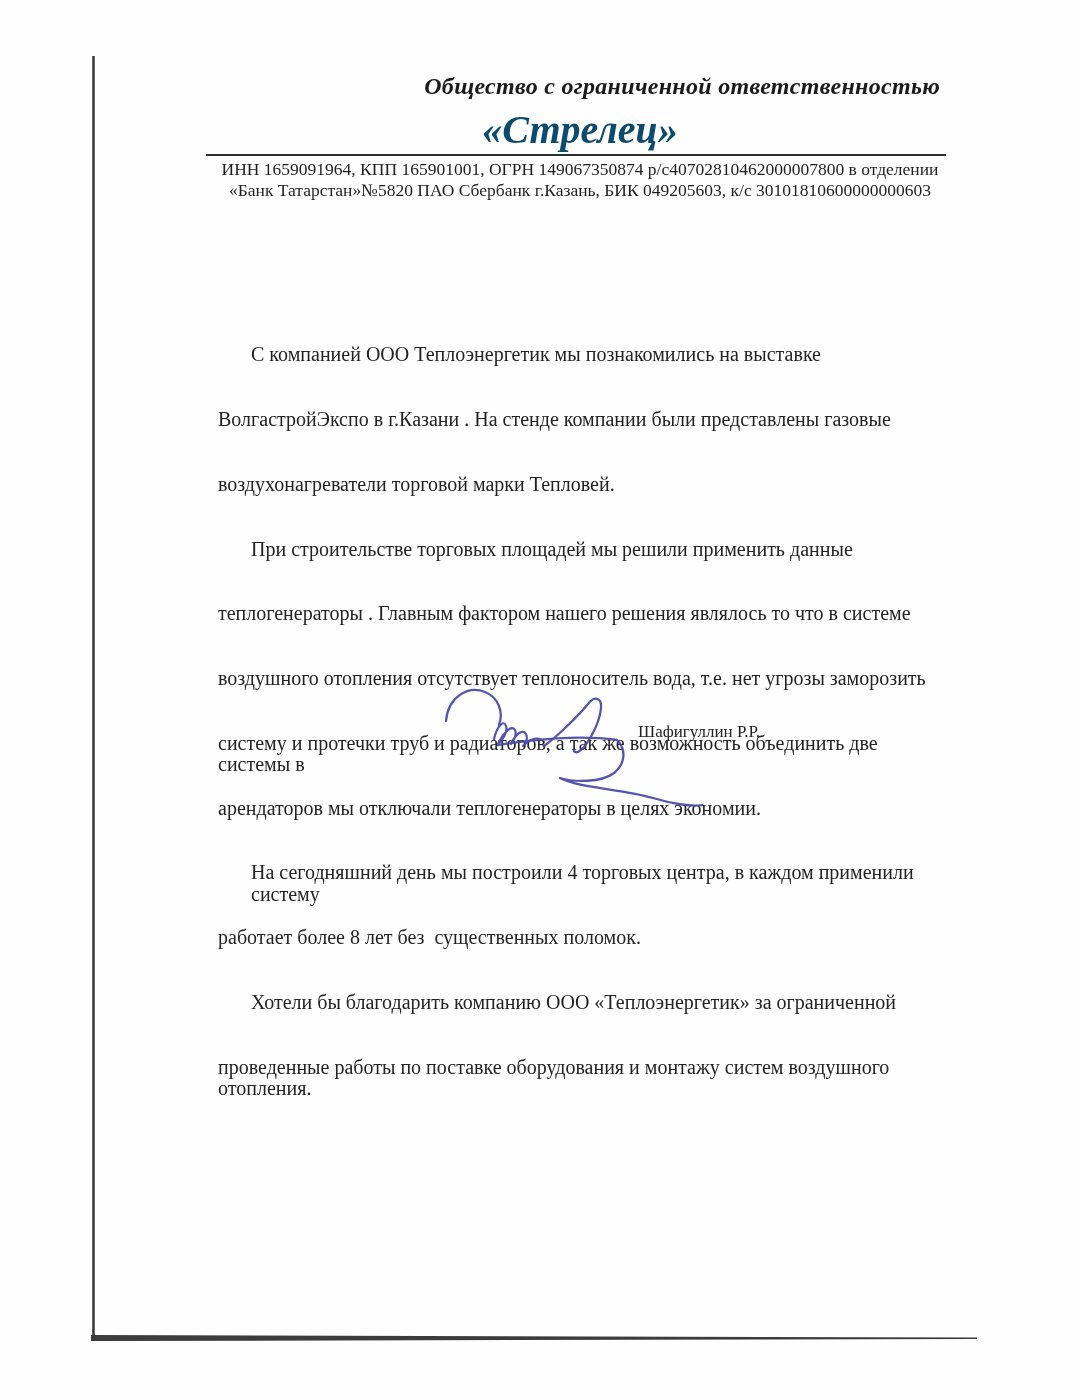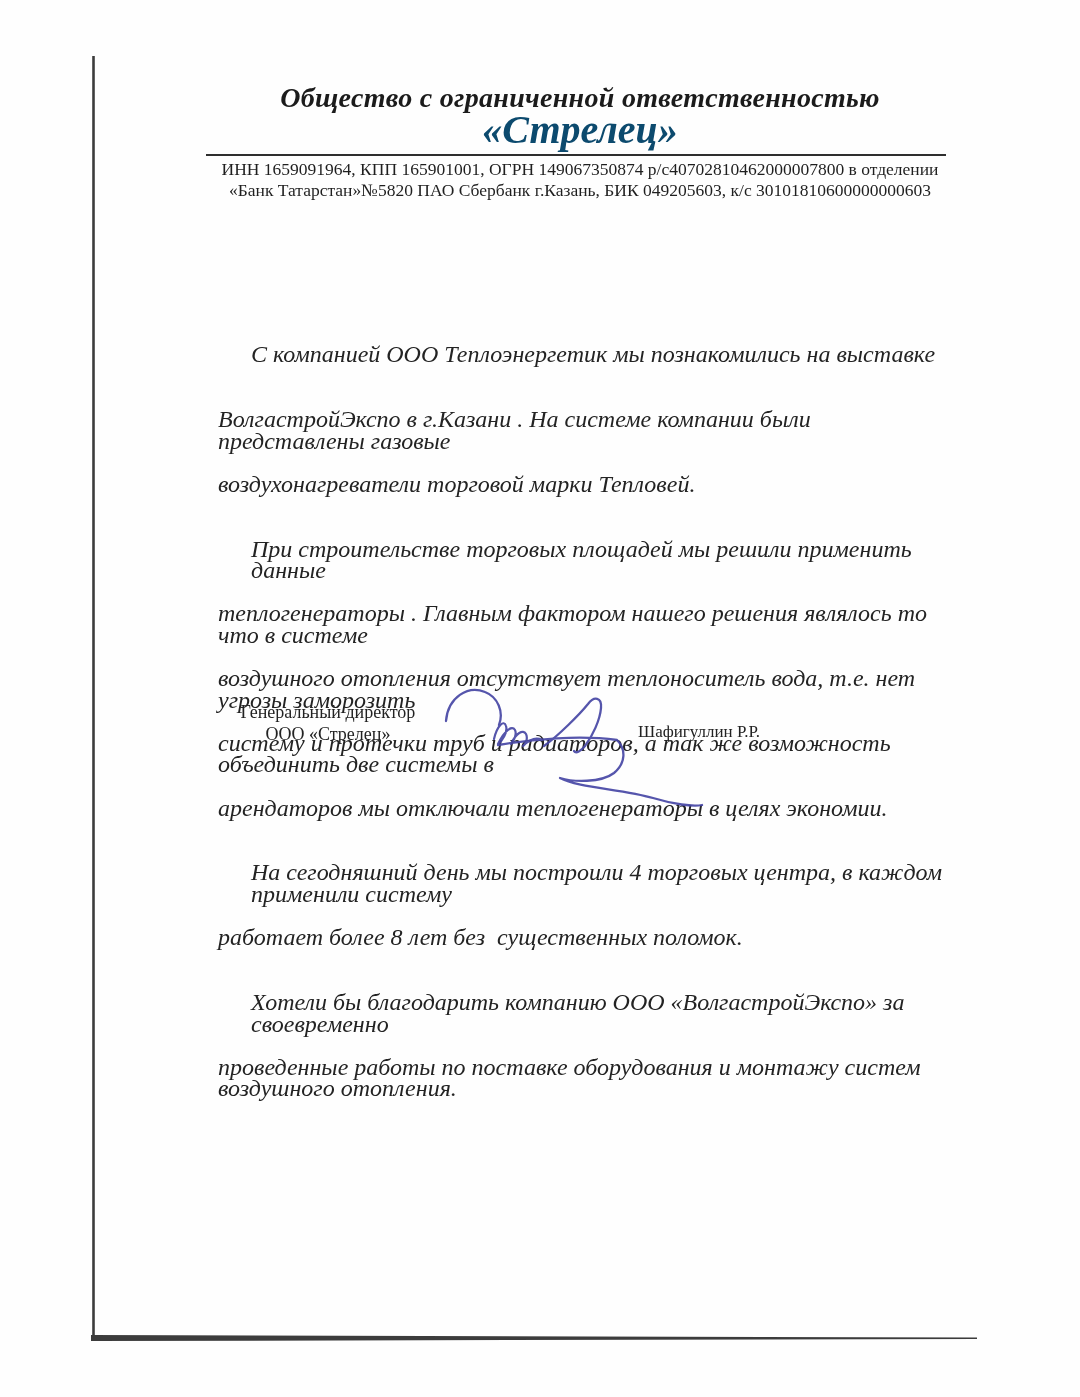--- a/index.html
+++ b/index.html
@@ -14,23 +14,23 @@
     background:#fefefe;
     overflow:hidden;
   }
   
   .scan-edges{
     position:absolute;left:0;top:0;width:1080px;height:1397px;
     pointer-events:none;
   }
   
   .org-type{
-    position:absolute;left:220px;top:84px;width:720px;
-    text-align:center;
-    font-size:28px;line-height:28px;
+    position:absolute;left:220px;top:72px;width:720px;
+    text-align:right;
+    font-size:24px;line-height:28px;
     font-weight:bold;font-style:italic;
     color:#1b1b1b;
     letter-spacing:0.3px;
   }
   .org-name{
     position:absolute;left:220px;top:106px;width:720px;
     text-align:center;
     font-size:40px;line-height:48px;
     font-weight:bold;font-style:italic;
     color:#0c4a6e;
@@ -41,24 +41,23 @@
   }
   .contacts{
     position:absolute;left:180px;top:159px;width:800px;
     text-align:center;
     font-size:17.5px;line-height:20.5px;
     color:#1f1f1f;
   }
   
   .letter-body{
     position:absolute;left:218px;top:301px;width:735px;
-    font-size:24px;line-height:21.6px;
+    font-size:20px;line-height:21.6px;
     color:#232323;
     white-space:pre-wrap;
-    font-style:italic;
   }
   .bline{height:21.6px;}
   .bline.indent{padding-left:33px;}
   
   .sig-titles{
     position:absolute;left:238px;top:701px;width:180px;
     text-align:center;
     font-size:18px;line-height:22px;
     color:#222;
   }
@@ -84,37 +83,33 @@
   <div class="org-type">Общество с ограниченной ответственностью</div>
   <div class="org-name">«Стрелец»</div>
   <div class="header-rule"></div>
   <div class="contacts">
     <div>ИНН 1659091964, КПП 165901001, ОГРН 149067350874 р/с40702810462000007800 в отделении</div>
     <div>«Банк Татарстан»№5820 ПАО Сбербанк г.Казань, БИК 049205603, к/с 30101810600000000603</div>
   </div>
 
   <div class="letter-body">
     <div class="bline indent">С компанией ООО Теплоэнергетик мы познакомились на выставке</div>
-    <div class="bline">ВолгастройЭкспо в г.Казани . На системе компании были представлены газовые</div>
+    <div class="bline">ВолгастройЭкспо в г.Казани . На стенде компании были представлены газовые</div>
     <div class="bline">воздухонагреватели торговой марки Тепловей.</div>
     <div class="bline indent">При строительстве торговых площадей мы решили применить данные</div>
     <div class="bline">теплогенераторы . Главным фактором нашего решения являлось то что в системе</div>
     <div class="bline">воздушного отопления отсутствует теплоноситель вода, т.е. нет угрозы заморозить</div>
     <div class="bline">систему и протечки труб и радиаторов, а так же возможность объединить две системы в</div>
     <div class="bline">арендаторов мы отключали теплогенераторы в целях экономии.</div>
     <div class="bline indent">На сегодняшний день мы построили 4 торговых центра, в каждом применили систему</div>
     <div class="bline">работает более 8 лет без  существенных поломок.</div>
-    <div class="bline indent">Хотели бы благодарить компанию ООО «ВолгастройЭкспо» за своевременно</div>
+    <div class="bline indent">Хотели бы благодарить компанию ООО «Теплоэнергетик» за ограниченной</div>
     <div class="bline">проведенные работы по поставке оборудования и монтажу систем воздушного отопления.</div>
   </div>
 
-  <div class="sig-titles">
-    <div>Генеральный директор</div>
-    <div>ООО «Стрелец»</div>
-  </div>
 
   <svg class="signature-svg" viewBox="0 0 300 140" xmlns="http://www.w3.org/2000/svg" aria-hidden="true">
     <g fill="none" stroke="#4747a5" stroke-linecap="round" stroke-linejoin="round" opacity="0.92">
 
       <path stroke-width="2.3" d="M 38 38 C 40 14, 60 2, 77 9 C 90 14, 96 29, 91 42"></path>
 
       <path stroke-width="2.2" d="M 86 56 C 89 43, 96 36, 98 43 C 100 49, 94 58, 90 61
                C 97 47, 104 42, 107 47 C 109 51, 106 58, 103 61
                C 108 50, 115 46, 118 51 C 120 55, 118 61, 115 63
                C 121 57, 128 54, 134 57"></path>

